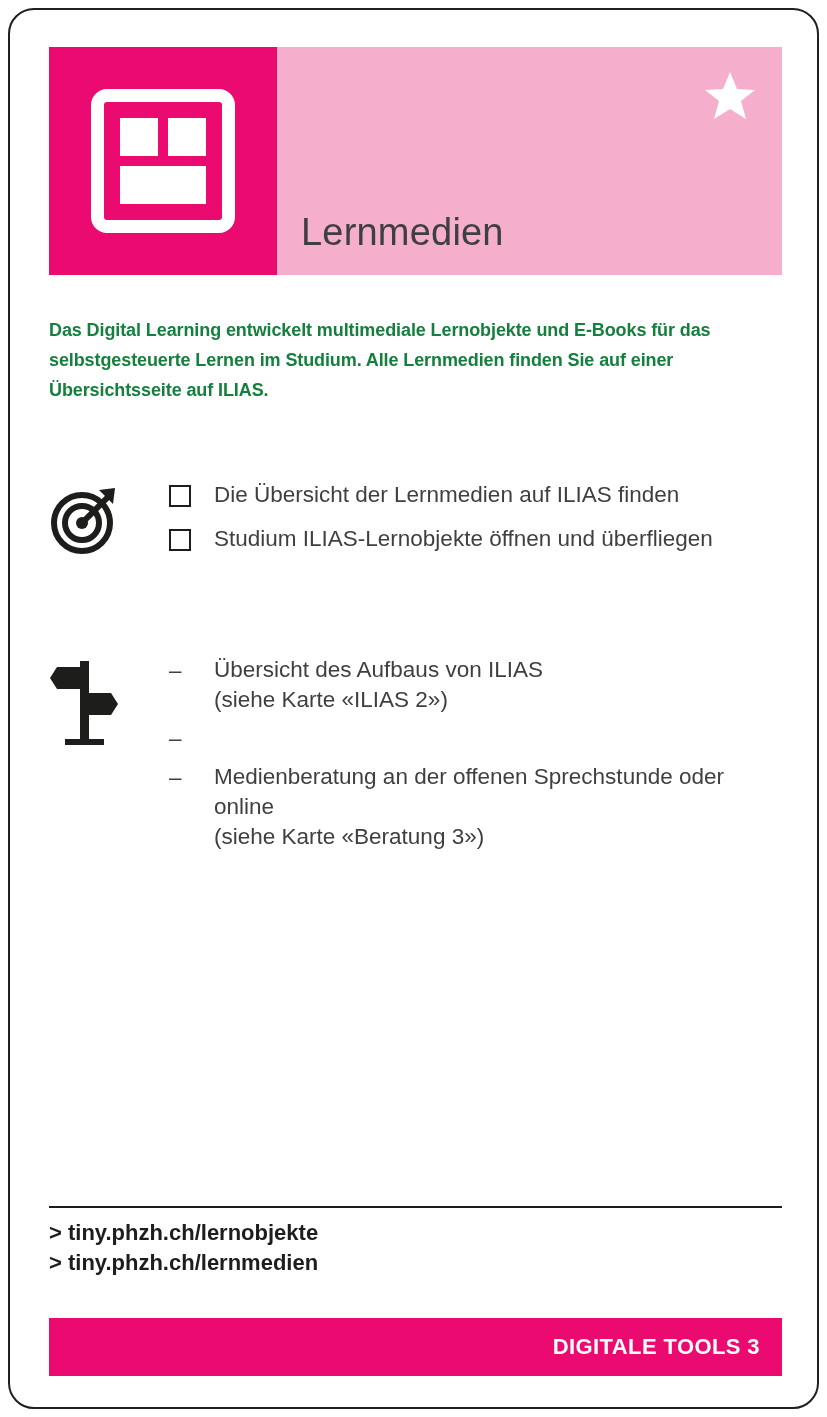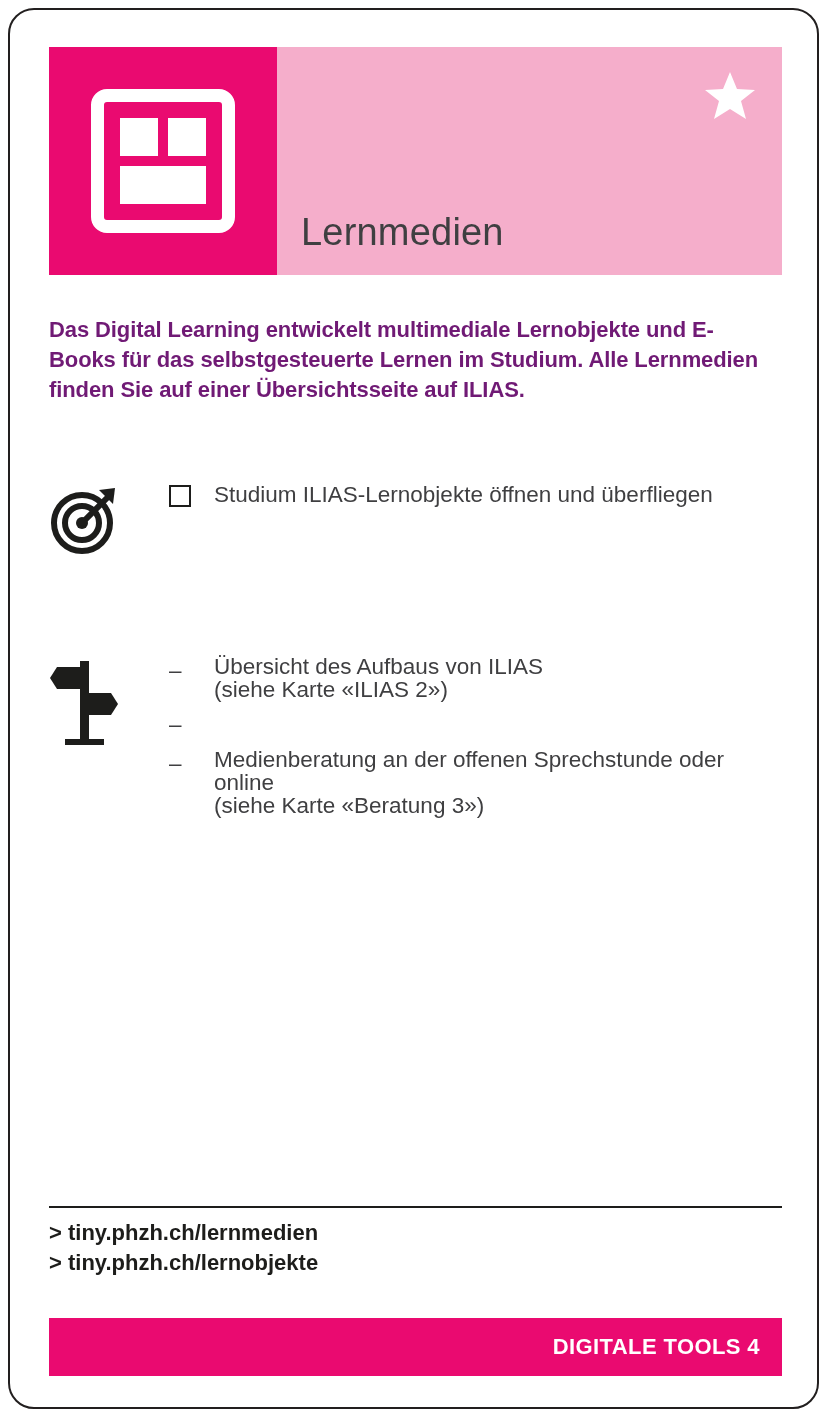--- a/index.html
+++ b/index.html
@@ -84,24 +84,24 @@
   .tile-a { left: 16px;  top: 16px;  width: 38px; height: 38px; }
   .tile-b { left: 64px;  top: 16px;  width: 38px; height: 38px; }
   .tile-c { left: 16px;  top: 64px;  width: 86px; height: 38px; }
 
   
   .intro {
     position: absolute;
     left: 39px;
     top: 305px;
     width: 710px;
-    font-size: 22px;
+    font-size: 18px;
     line-height: 30px;
     font-weight: bold;
-    color: #701a75;
+    color: #15803d;
     letter-spacing: -0.1px;
   }
 
   
   .section {
     position: absolute;
     left: 39px;
     width: 730px;
     display: flex;
   }
@@ -145,21 +145,21 @@
   .dash {
     width: 22px;
     flex: 0 0 auto;
     font-size: 22.5px;
     line-height: 31px;
     color: #3f3f41;
   }
   .hint-text {
     margin-left: 23px;
     font-size: 22.5px;
-    line-height: 23px;
+    line-height: 30px;
     color: #3f3f41;
   }
 
   
   .divider {
     position: absolute;
     left: 39px;
     top: 1196px;
     width: 733px;
     height: 2px;
@@ -225,20 +225,24 @@
         <circle cx="33" cy="39" r="28" fill="none" stroke="#1d1d1b" stroke-width="6"></circle>
         <circle cx="33" cy="39" r="17" fill="none" stroke="#1d1d1b" stroke-width="6"></circle>
         <circle cx="33" cy="39" r="6" fill="#1d1d1b"></circle>
         <path d="M33 39 L62 10" stroke="#1d1d1b" stroke-width="6" stroke-linecap="round"></path>
         <polygon points="50,6 66,4 64,20" fill="#1d1d1b"></polygon>
       </svg>
     </div>
     <div class="sec-body">
       <div class="goal-row">
         <div class="checkbox"></div>
+        <div class="goal-text">Die Übersicht der Lernmedien auf ILIAS finden</div>
+      </div>
+      <div class="goal-row">
+        <div class="checkbox"></div>
         <div class="goal-text">Studium ILIAS-Lernobjekte öffnen und überfliegen</div>
       </div>
     </div>
   </div>
 
   <div class="section sec-hints">
     <div class="sec-icon">
       <svg width="72" height="86" viewBox="0 0 72 86">
         <rect x="31" y="2" width="9" height="82" fill="#1d1d1b"></rect>
         <polygon points="31,8 8,8 1,19 8,30 31,30" fill="#1d1d1b"></polygon>
@@ -259,21 +263,21 @@
         <div class="dash">–</div>
         <div class="hint-text" style="white-space:pre-line">Medienberatung an der offenen Sprechstunde oder online
 (siehe Karte «Beratung 3»)</div>
       </div>
     </div>
   </div>
 
   <div class="divider"></div>
 
   <div class="links">
+    <div>&gt; tiny.phzh.ch/lernobjekte</div>
     <div>&gt; tiny.phzh.ch/lernmedien</div>
-    <div>&gt; tiny.phzh.ch/lernobjekte</div>
   </div>
 
   <div class="footer-bar">
-    <div class="footer-label">DIGITALE TOOLS 4</div>
+    <div class="footer-label">DIGITALE TOOLS 3</div>
   </div>
 
 </div>
 
 </body></html>

